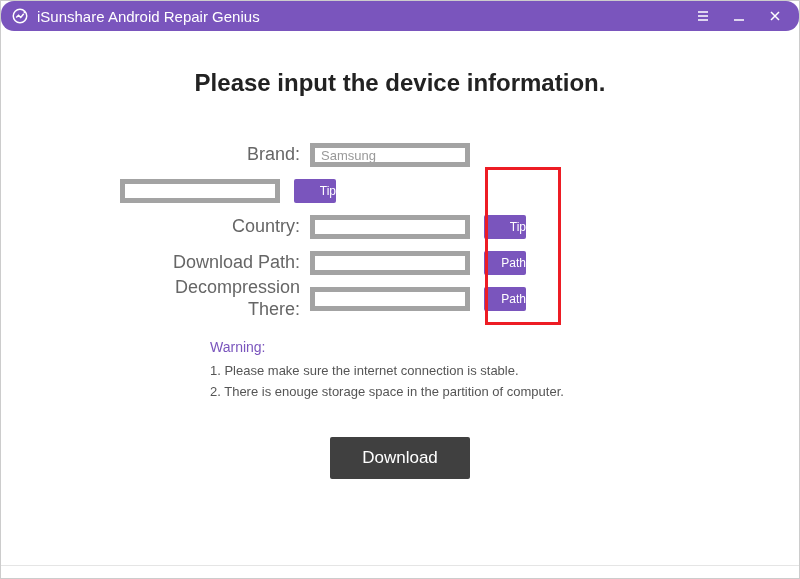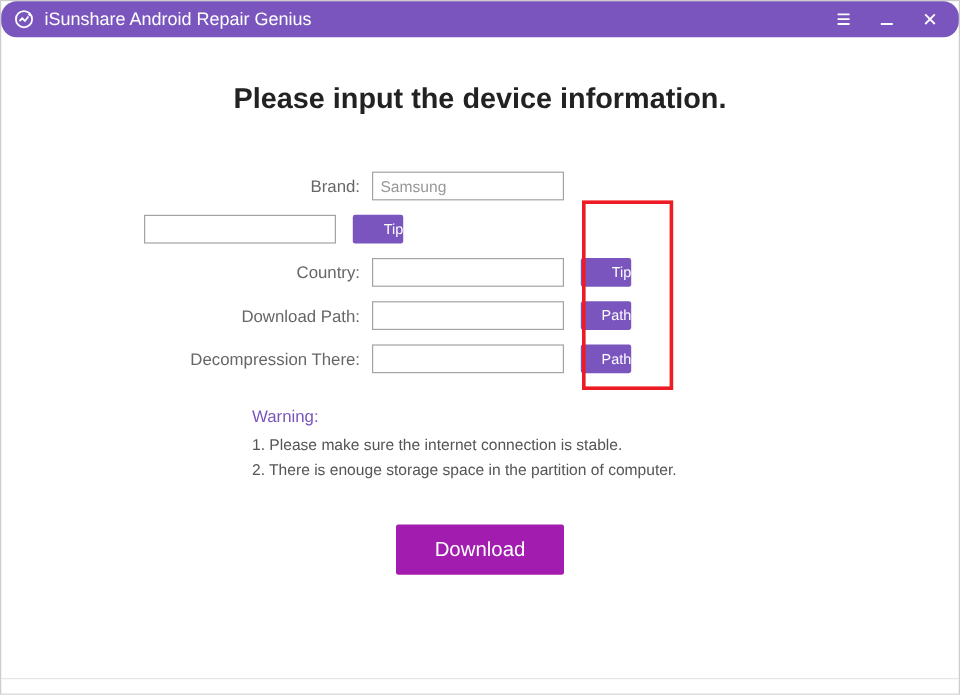--- a/index.html
+++ b/index.html
@@ -70,28 +70,28 @@
     }
     .form-row {
       display: flex;
       align-items: center;
       height: 36px;
     }
     .form-label {
       width: 190px;
       text-align: right;
       padding-right: 10px;
-      font-size: 14px;
+      font-size: 18px;
       color: #666;
       line-height: 1.2;
     }
     .form-input {
       width: 160px;
       height: 24px;
-      border: 1px solid #a3a3a3;
+      border: 5px solid #a3a3a3;
       padding: 0 6px;
       font-size: 13px;
       color: #777;
       background: #fff;
     }
     .form-input[disabled] { background: #fff; color:#999; }
     .side-btn {
       margin-left: 14px;
       width: 42px;
       height: 24px;
@@ -125,21 +125,21 @@
     .warning-line {
       font-size: 13px;
       color: #555;
       line-height: 1.6;
     }
     .download-btn {
       display: block;
       margin: 34px auto 0;
       width: 140px;
       height: 42px;
-      background: #a21caf;
+      background: #404040;
       color: #fff;
       border: none;
       font-size: 17px;
       cursor: pointer;
       border-radius: 2px;
     }
     .footer-sep {
       position: absolute;
       left: 0; right: 0;
       bottom: 50px;

